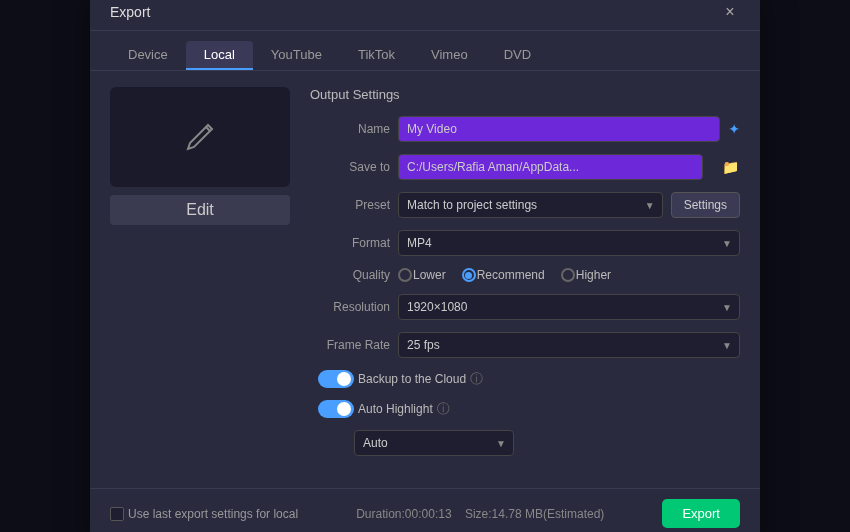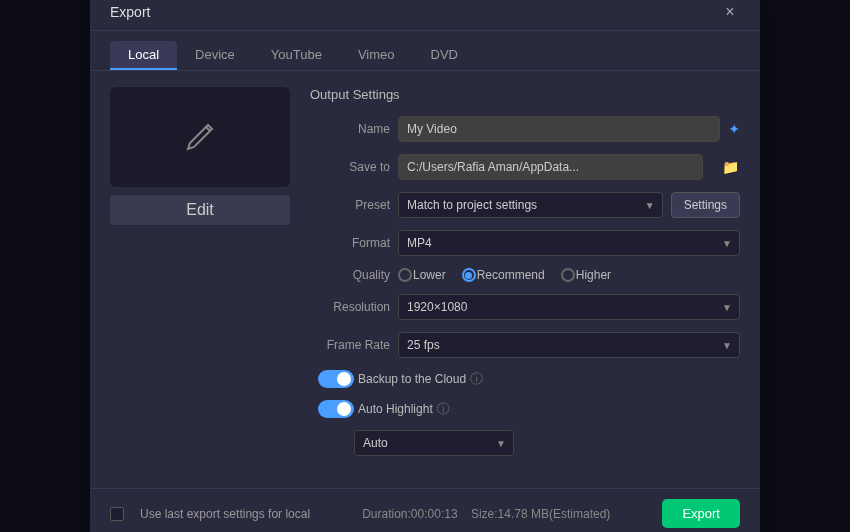--- a/index.html
+++ b/index.html
@@ -140,21 +140,21 @@
     .form-label {
       width: 80px;
       color: #999;
       font-size: 12px;
       text-align: right;
       flex-shrink: 0;
     }
 
     .form-input {
       flex: 1;
-      background: #404040;
+      background: #6d28d9;
       border: 1px solid #444;
       border-radius: 4px;
       color: #ccc;
       padding: 5px 8px;
       font-size: 12px;
       outline: none;
     }
 
     .input-with-icon {
       display: flex;
@@ -291,21 +291,21 @@
       align-items: center;
       justify-content: space-between;
       padding: 10px 20px 14px;
       border-top: 1px solid #3a3a50;
       margin-top: 4px;
     }
 
     .use-last-settings {
       display: flex;
       align-items: center;
-      gap: 16px;
+      gap: 4px;
       color: #999;
       font-size: 12px;
     }
 
     .checkbox-custom {
       width: 14px; height: 14px;
       border: 1px solid #555;
       border-radius: 2px;
       background: #1e1e30;
       cursor: pointer;
@@ -334,23 +334,24 @@
 <div class="overlay"></div>
 
 <div class="dialog">
 
   <div class="dialog-header">
     <span class="dialog-title">Export</span>
     <button class="close-btn">×</button>
   </div>
 
   <div class="dialog-tabs">
+    <div class="tab-item">Device</div>
     <div class="tab-item active">Local</div>
-    <div class="tab-item">Device</div>
     <div class="tab-item">YouTube</div>
+    <div class="tab-item">TikTok</div>
     <div class="tab-item">Vimeo</div>
     <div class="tab-item">DVD</div>
   </div>
 
   <div class="dialog-body">
 
     <div class="preview-panel">
       <div class="preview-box">
         <svg width="40" height="40" viewBox="0 0 40 40">
           <path d="M28 8 L32 12 L14 30 L8 32 L10 26 Z" fill="none" stroke="#888" stroke-width="2"></path>

